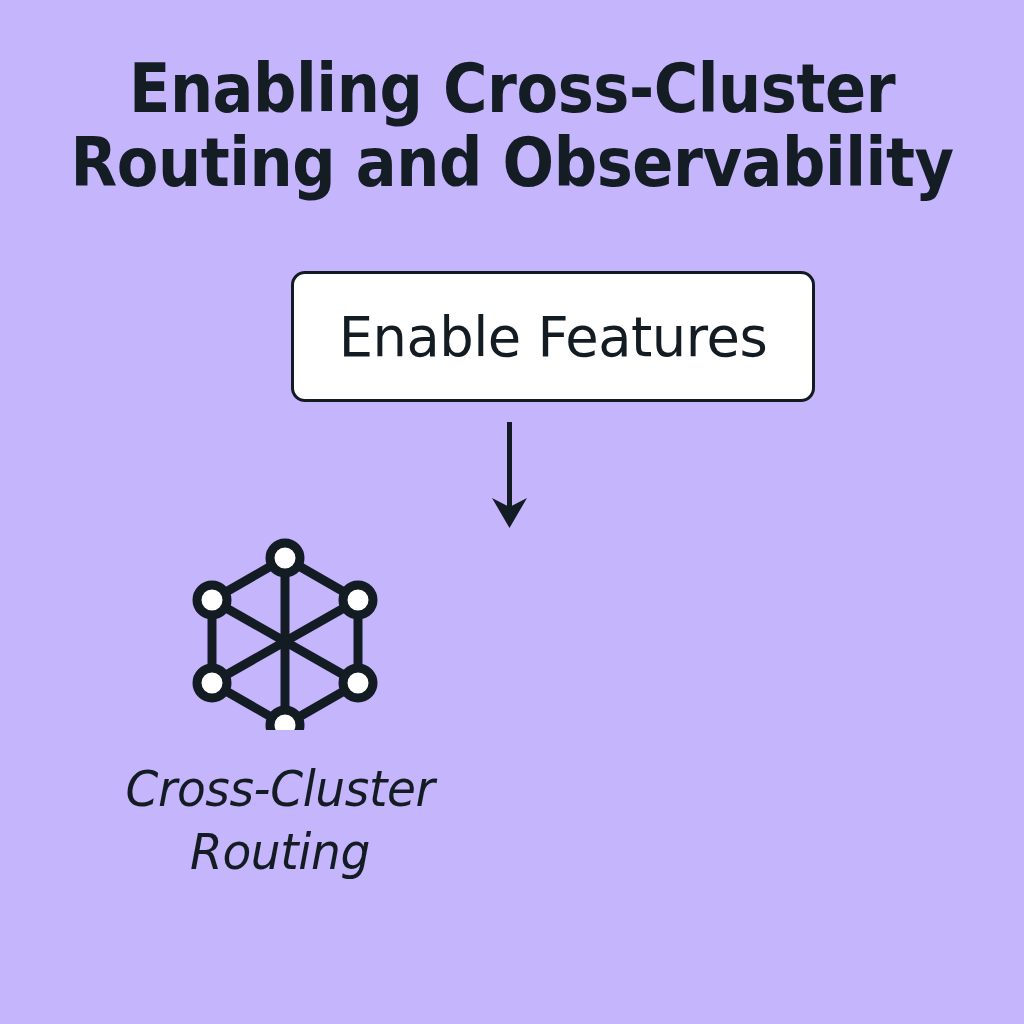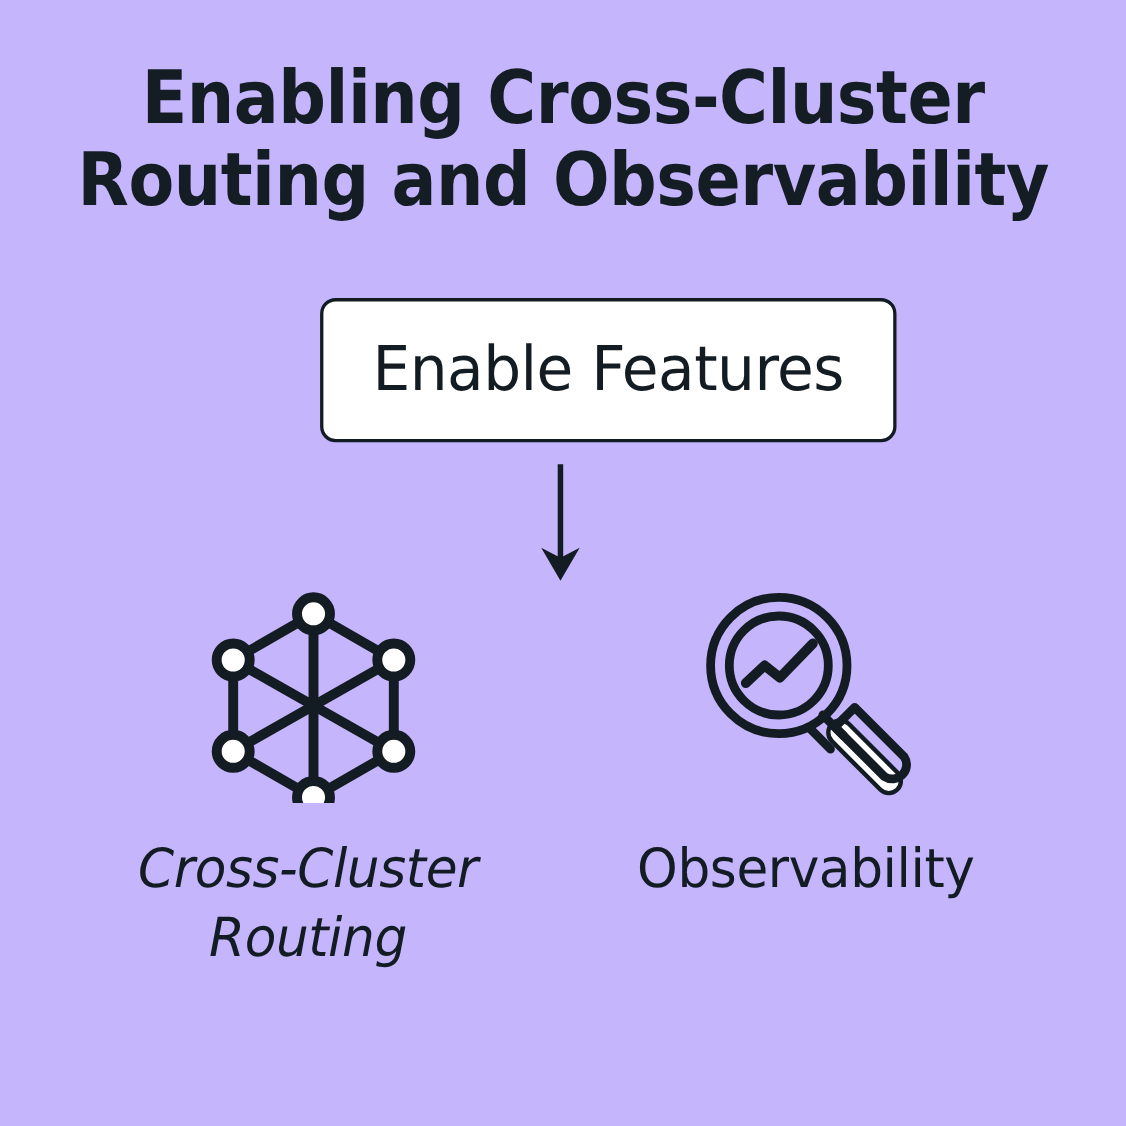--- a/index.html
+++ b/index.html
@@ -152,38 +152,14 @@
           <circle cx="100" cy="190" r="15"></circle>
         </g>
       </svg>
     </div>
     <div class="feature-label">
       <span>Cross-Cluster</span><br>
       <span>Routing</span>
     </div>
   </div>
 
-  <div class="feature feature-observability">
-    <div class="feature-icon-wrap">
-      <svg width="200" height="200" viewBox="0 0 200 200">
-        <g stroke="#141c23" fill="none" stroke-linecap="round" stroke-linejoin="round">
-
-          <path d="M 128 133 L 172 177" stroke-width="26"></path>
-          <path d="M 128 133 L 172 177" stroke-width="18" stroke="#ffffff"></path>
-          <path d="M 123 128 L 168 173 A 13 13 0 0 0 186 155 L 141 110 Z" stroke-width="8" fill="none"></path>
-
-          <path d="M 112 117 L 131 136" stroke-width="8"></path>
-          <path d="M 100 129 L 119 148" stroke-width="8"></path>
-
-          <circle cx="72" cy="72" r="62" stroke-width="8"></circle>
-
-          <circle cx="72" cy="72" r="45" stroke-width="8"></circle>
-
-          <path d="M 42 88 L 59 72 L 73 83 L 103 52" stroke-width="9"></path>
-        </g>
-      </svg>
-    </div>
-    <div class="feature-label">
-      <span>Observability</span>
-    </div>
-  </div>
 
 </div>
 
 </body></html>

